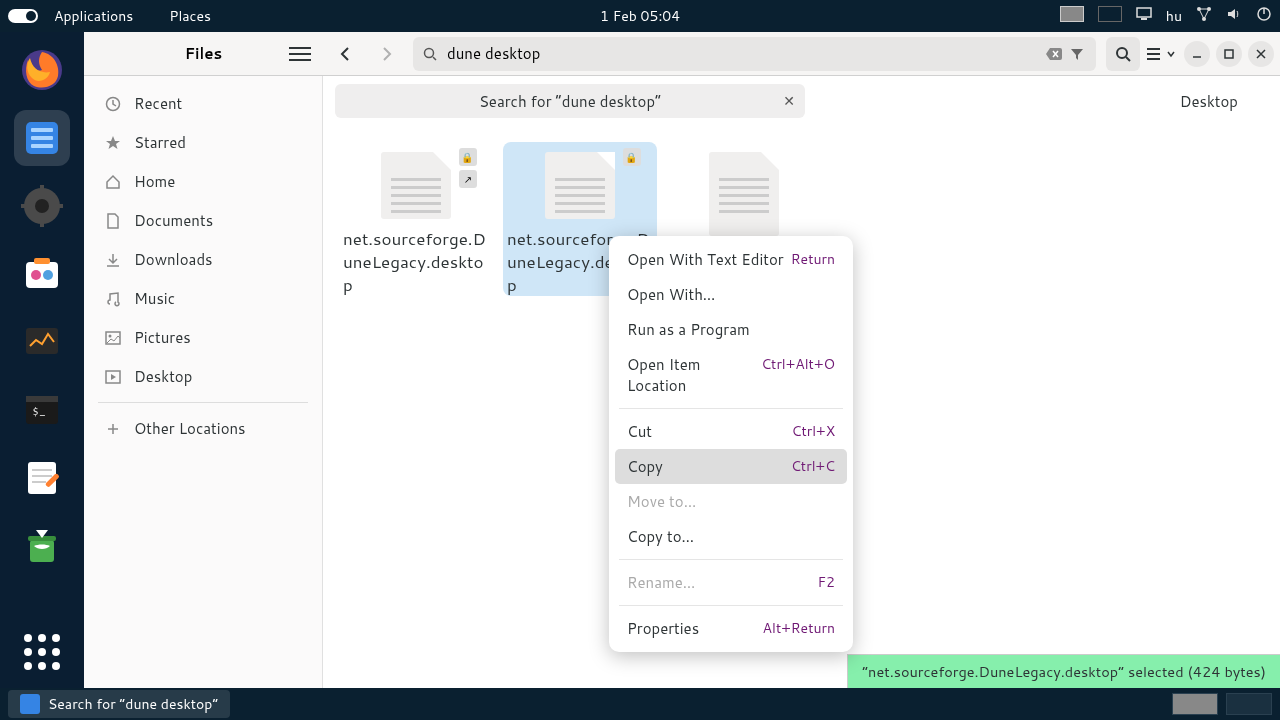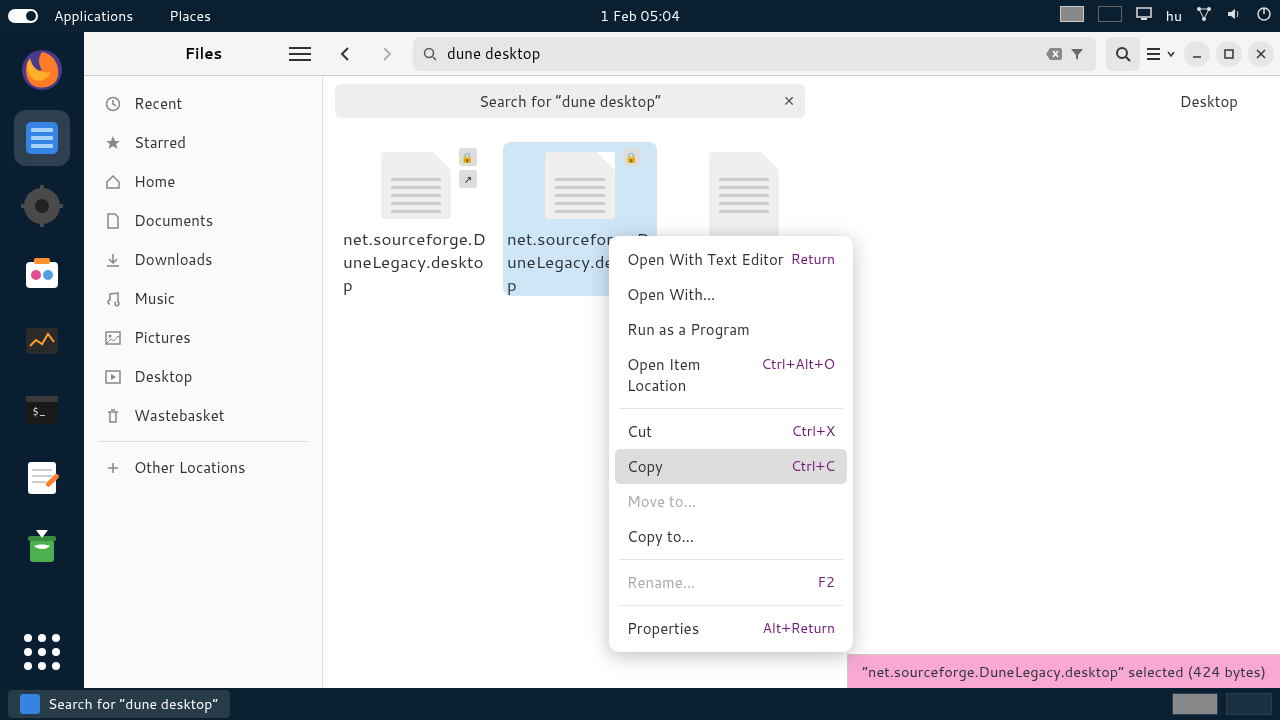--- a/index.html
+++ b/index.html
@@ -57,21 +57,21 @@
 .file.sel{background:#cfe6f7;}
 .file-icon{width:70px;height:84px;background:#f0efee;border-radius:3px;position:relative;margin-top:4px;}
 .file-icon::before{content:"";position:absolute;right:0;top:0;border-style:solid;border-width:0 18px 18px 0;border-color:transparent #fff transparent transparent;}
 .file-icon .lines{position:absolute;left:10px;right:10px;top:26px;display:flex;flex-direction:column;gap:5px;}
 .file-icon .lines span{height:3px;background:#ccc;}
 .badge{position:absolute;top:6px;right:16px;width:18px;height:18px;background:#ddd;border-radius:3px;display:flex;align-items:center;justify-content:center;font-size:10px;}
 .badge.link{top:28px;}
 .file-label{font-size:17px;text-align:left;margin-top:8px;line-height:1.35;color:#2e3436;padding:0 4px;word-break:break-all;}
 
 .search-ev{position:absolute;left:12px;bottom:14px;background:#efeeee;border-radius:18px;padding:9px 22px;font-size:15px;font-weight:500;}
-.statusbar{position:absolute;right:0;bottom:0;background:#f9a8d4;border:1px solid #ccc;border-right:none;border-bottom:none;padding:6px 14px;font-size:14.5px;color:#2e3436;}
+.statusbar{position:absolute;right:0;bottom:0;background:#86efac;border:1px solid #ccc;border-right:none;border-bottom:none;padding:6px 14px;font-size:14.5px;color:#2e3436;}
 
 
 .ctx{position:absolute;left:609px;top:236px;width:244px;background:#fff;border-radius:10px;box-shadow:0 4px 20px rgba(0,0,0,.25);padding:6px;font-size:15px;}
 .ctx-item{display:flex;align-items:flex-start;padding:7px 12px;border-radius:5px;color:#2e3436;}
 .ctx-item.dis{color:#aaa;}
 .ctx-item.hov{background:#ddd;}
 .ctx-sh{margin-left:auto;color:#701a75;font-size:14px;}
 .ctx-sep{height:1px;background:#e5e5e5;margin:5px 4px;}
 
 
@@ -342,28 +342,20 @@
         </div>
       <div class="sb-item">
           <span class="sb-ic2">
             <svg width="16" height="14" viewBox="0 0 16 14">
               <rect x="1" y="1" width="14" height="12" fill="none" stroke="#888" stroke-width="1.5"></rect>
               <path d="M6 4 L11 7 L6 10 Z" fill="#888"></path>
             </svg>
           </span>
           <span>Desktop</span>
         </div>
-      <div class="sb-item">
-          <span class="sb-ic2">
-            <svg width="14" height="16" viewBox="0 0 14 16">
-              <path d="M2 4 H12 M4 4 V14 H10 V4 M5 2 H9" fill="none" stroke="#888" stroke-width="1.5"></path>
-            </svg>
-          </span>
-          <span>Wastebasket</span>
-        </div>
       <div class="sb-sep"></div>
       <div class="sb-item">
           <span class="sb-ic2">
             <svg width="14" height="14" viewBox="0 0 14 14">
               <path d="M7 2 V12 M2 7 H12" stroke="#888" stroke-width="1.5"></path>
             </svg>
           </span>
           <span>Other Locations</span>
         </div>
     </div>

